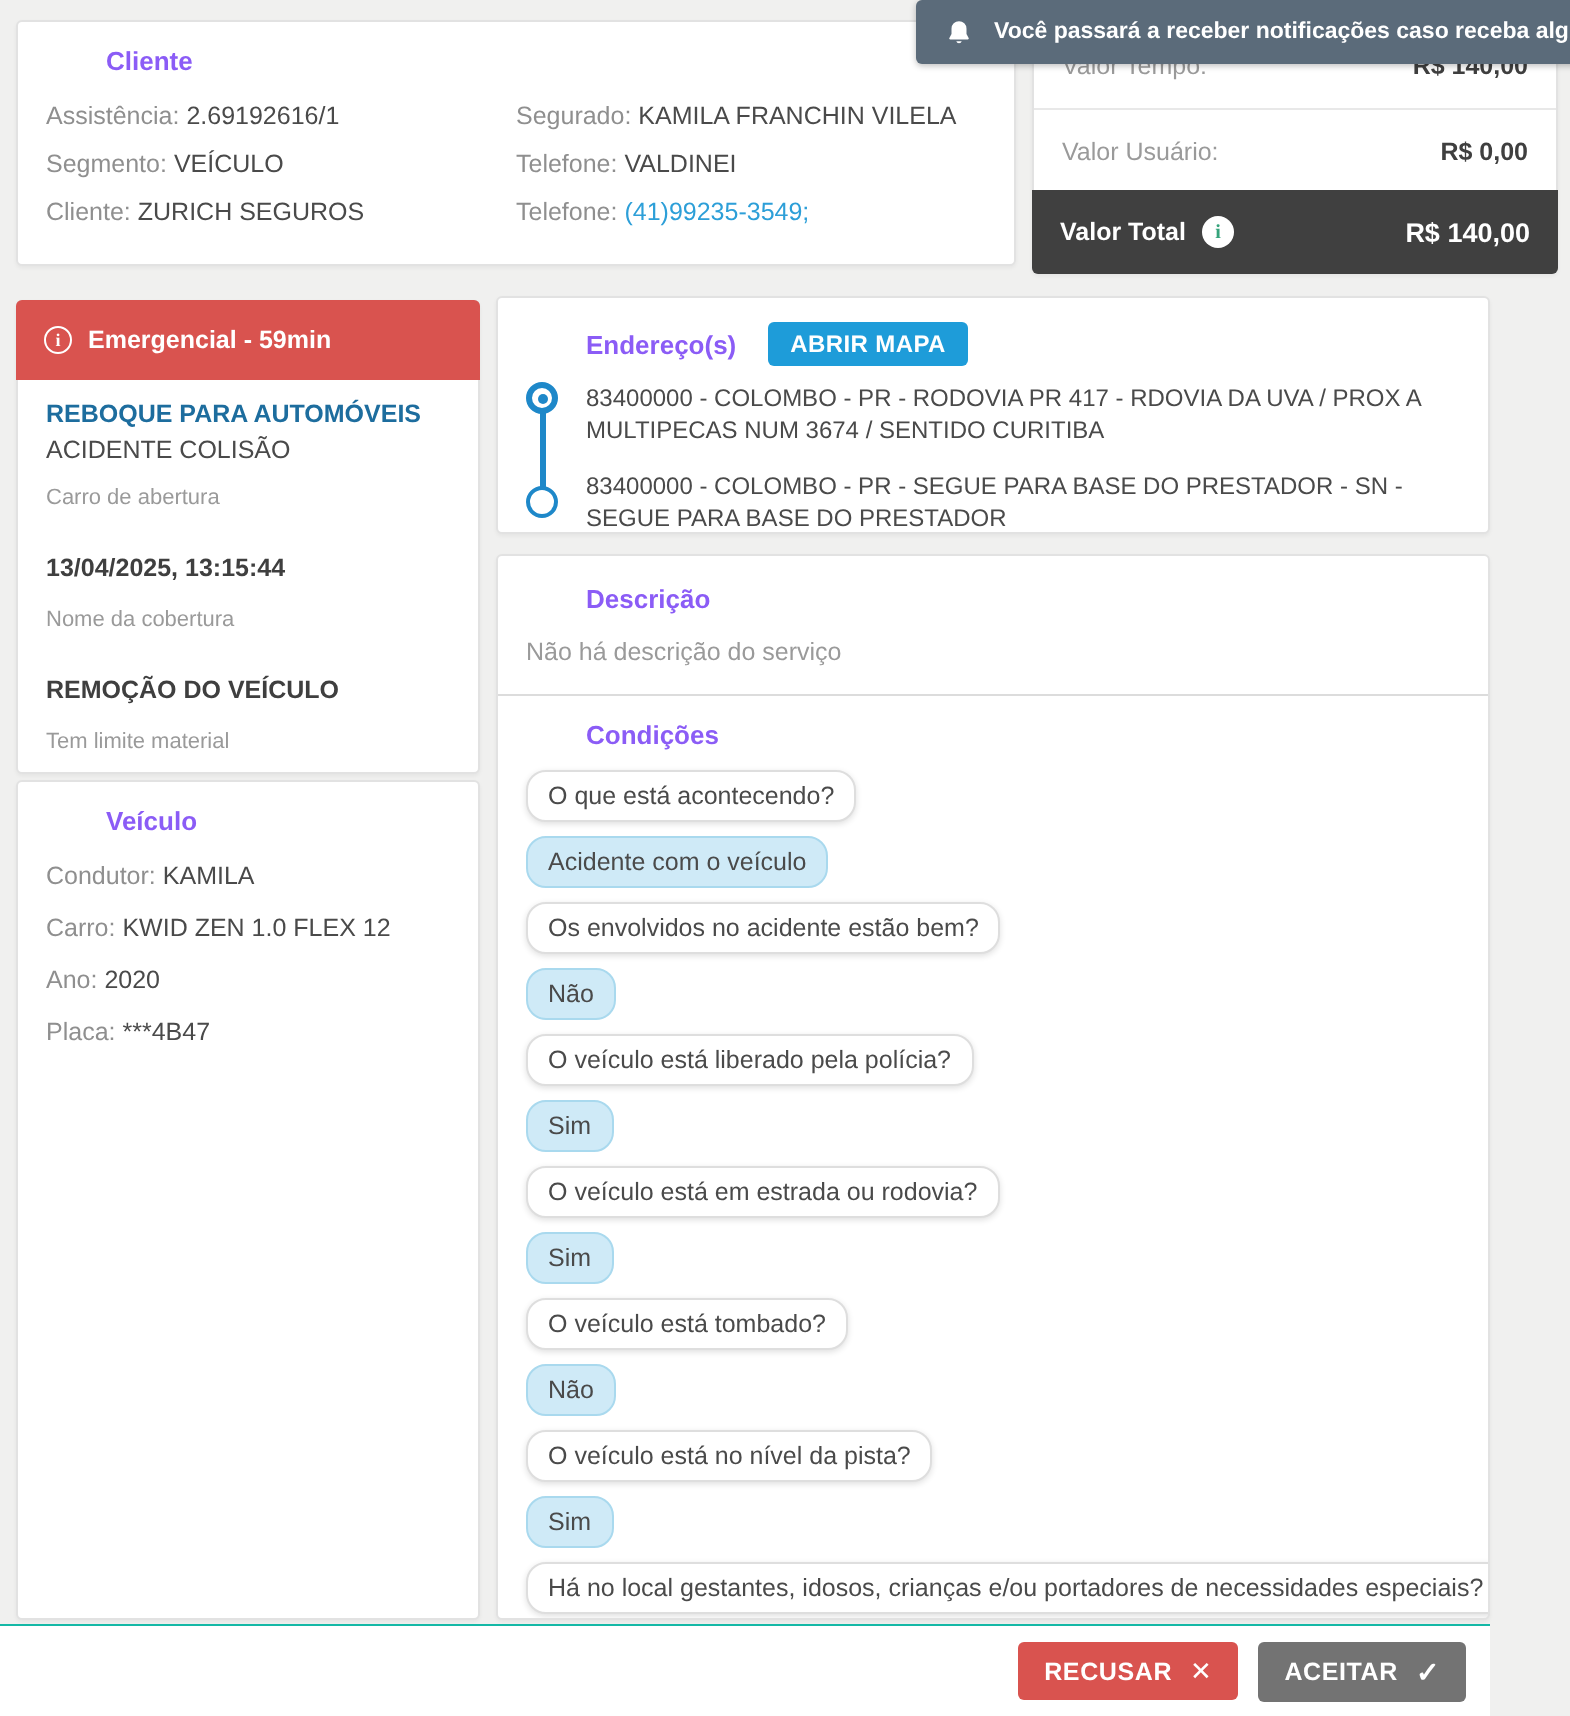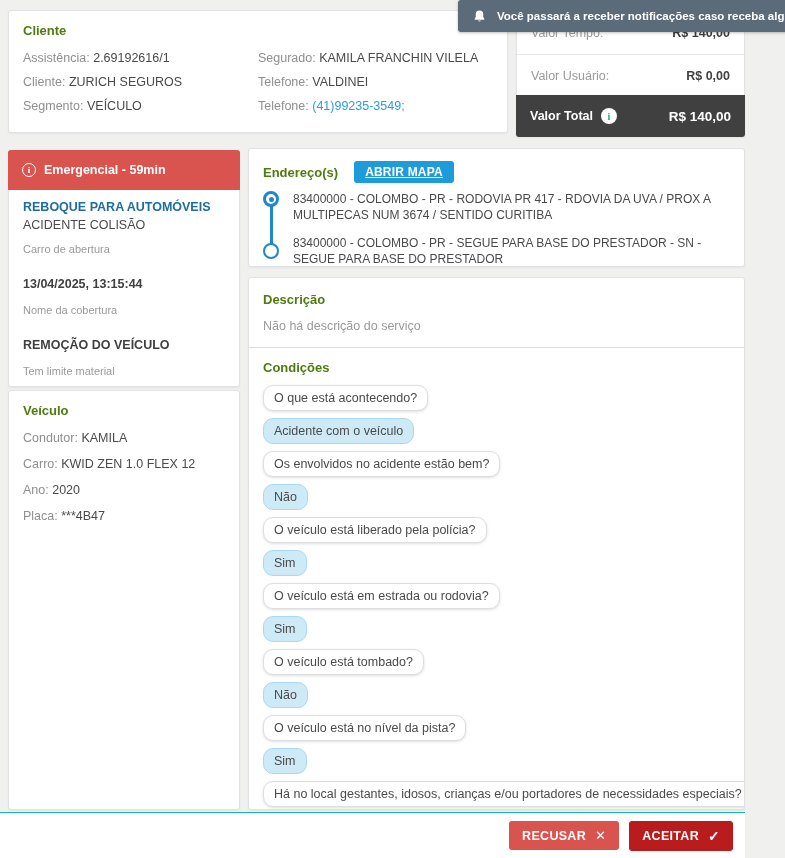--- a/index.html
+++ b/index.html
@@ -9,33 +9,33 @@
     background:#f0f0ef;
     font-family:"Liberation Sans", sans-serif;
     position:relative; overflow:hidden;
     color:#4a4a4a; font-size:12.5px;
   }
   .card {
     position:absolute; background:#fff;
     border:1px solid #e2e2e2; border-radius:3px;
     box-shadow:0 1px 2px rgba(0,0,0,.05);
   }
-  .section-title { color:#4d7c0f; font-weight:bold; font-size:13px; }
+  .section-title { color:#8b5cf6; font-weight:bold; font-size:13px;margin-left:30px; }
   .lbl { color:#8f8f8f; }
   .val { color:#4a4a4a; }
 
   
   #cliente-card { left:8px; top:10px; width:500px; height:123px; padding:12px 14px; }
   #cliente-card .cols { display:flex; margin-top:8px; }
   #cliente-card .col { width:50%; }
   #cliente-card .frow { line-height:24px; white-space:nowrap; }
   .link { color:#2d9fd8; }
 
   
-  #valores-card { left:516px; top:10px; width:229px; height:127px; padding:0; }
+  #valores-card { left:516px; top:10px; width:263px; height:127px; padding:0; }
   .vrow { display:flex; justify-content:space-between; align-items:center; padding:0 14px; height:43px; }
   .vrow + .vrow { border-top:1px solid #e8e8e8; }
   .vrow .vlabel { color:#9a9a9a; }
   .vrow .vvalue { color:#3f3f3f; font-weight:bold; }
   #total-bar {
     position:absolute; left:-1px; right:-1px; bottom:-1px; height:42px;
     background:#404040; border-radius:0 0 3px 3px;
     display:flex; align-items:center; justify-content:space-between; padding:0 14px;
     color:#fff;
   }
@@ -82,21 +82,21 @@
   
   #veiculo-card { left:8px; top:390px; width:232px; height:420px; padding:12px 14px; }
   #veiculo-card .frow { line-height:24px; margin-top:2px; }
 
   
   #enderecos-card { left:248px; top:148px; width:497px; height:119px; padding:12px 14px; }
   #enderecos-card .head { display:flex; align-items:center; gap:16px; }
   #abrir-mapa {
     background:#1e9cd9; color:#fff; font-weight:bold; font-size:12px;
     border:none; border-radius:3px; padding:4px 11px; cursor:pointer;
-    font-family:"Liberation Sans", sans-serif; letter-spacing:.2px;text-decoration:underline;
+    font-family:"Liberation Sans", sans-serif; letter-spacing:.2px;
   }
   #addr-wrap { position:relative; margin-top:8px; padding-left:30px; }
   .addr { font-size:12px; line-height:16px; color:#4a4a4a; width:440px; }
   .addr + .addr { margin-top:12px; }
   #tl-line { position:absolute; left:7px; top:10px; width:3px; height:52px; background:#1e88c9; }
   .tl-stop { position:absolute; left:0; width:16px; height:16px; border-radius:50%; background:#fff; }
   #tl-start { top:0; border:3px solid #1e88c9; }
   #tl-start::after { content:""; position:absolute; left:2.5px; top:2.5px; width:5px; height:5px; border-radius:50%; background:#1e88c9; }
   #tl-end { top:52px; border:2.6px solid #1e88c9; }
 
@@ -118,34 +118,34 @@
     position:absolute; left:0; top:812px; width:745px; height:46px;
     background:#fff; border-top:1px solid #14b8a6;
     display:flex; align-items:center; justify-content:flex-end; gap:10px; padding-right:12px;
   }
   .footer-btn {
     border:none; border-radius:3px; color:#fff; font-weight:bold; font-size:12.5px;
     padding:7px 13px; display:flex; align-items:center; gap:9px; cursor:pointer;
     font-family:"Liberation Sans", sans-serif; letter-spacing:.3px;
   }
   #btn-recusar { background:#d9534f; }
-  #btn-aceitar { background:#b91c1c; }
+  #btn-aceitar { background:#737373; }
   .x-glyph::before { content:"\2715"; font-size:13px; font-weight:normal; }
   .check-glyph::before { content:"\2713"; font-size:14px; font-weight:bold; }
 </style>
 </head>
 <body>
 
 <div class="card" id="cliente-card">
   <div class="section-title">Cliente</div>
   <div class="cols">
     <div class="col">
       <div class="frow"><span class="lbl">Assistência:</span> <span class="val">2.69192616/1</span></div>
+      <div class="frow"><span class="lbl">Segmento:</span> <span class="val">VEÍCULO</span></div>
       <div class="frow"><span class="lbl">Cliente:</span> <span class="val">ZURICH SEGUROS</span></div>
-      <div class="frow"><span class="lbl">Segmento:</span> <span class="val">VEÍCULO</span></div>
     </div>
     <div class="col">
       <div class="frow"><span class="lbl">Segurado:</span> <span class="val">KAMILA FRANCHIN VILELA</span></div>
       <div class="frow"><span class="lbl">Telefone:</span> <span class="val">VALDINEI</span></div>
       <div class="frow"><span class="lbl">Telefone:</span> <span class="link">(41)99235-3549;</span></div>
     </div>
   </div>
 </div>
 
 <div class="card" id="valores-card">

